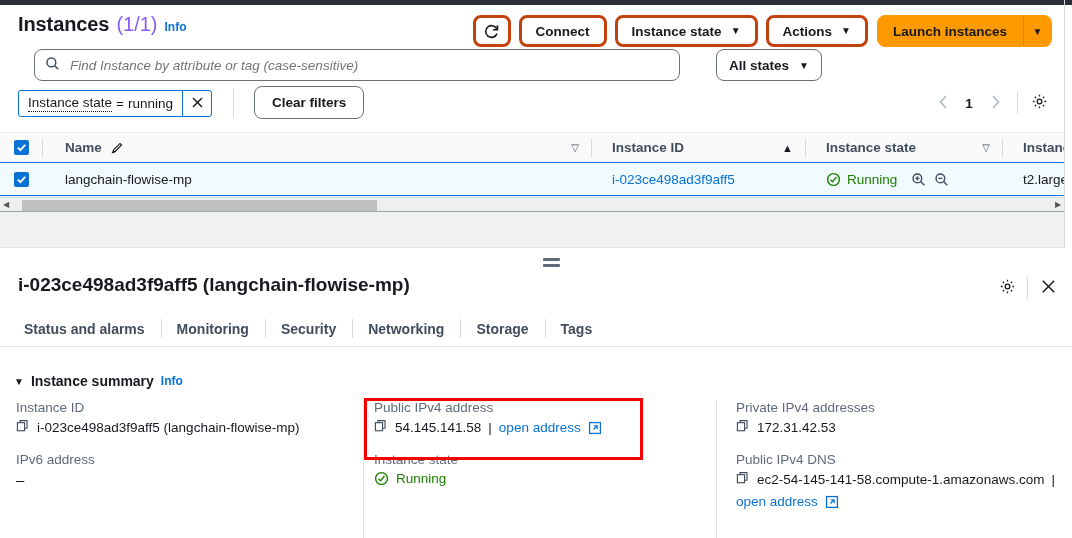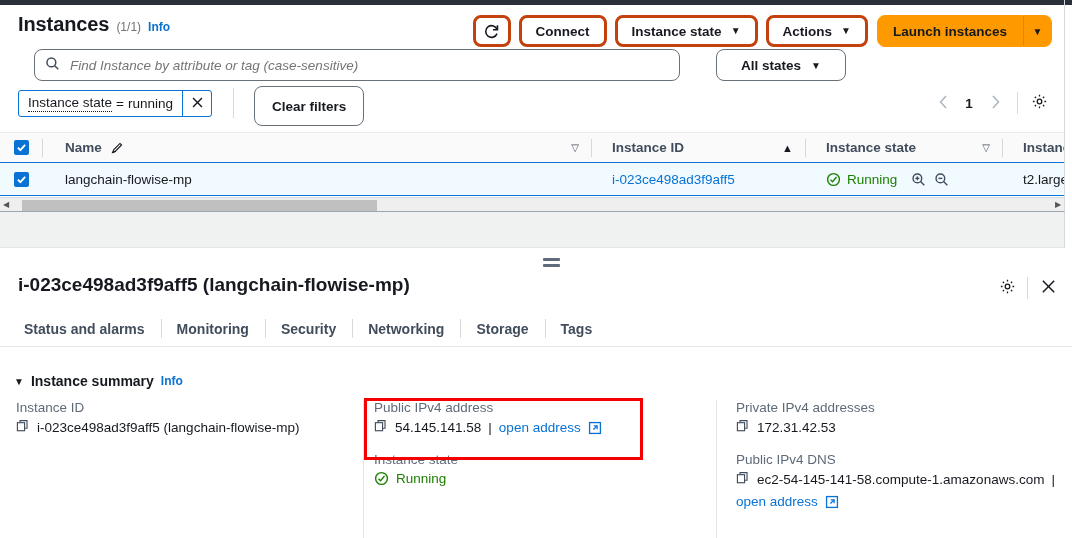--- a/index.html
+++ b/index.html
@@ -31,21 +31,21 @@
 
   .th-row {
     position: relative; height: 44px;
   }
   .title-block {
     position: absolute; left: 18px; top: 8px;
     display: flex; align-items: baseline; gap: 7px;
     white-space: nowrap;
   }
   .title-main { font-size: 20px; font-weight: bold; color: #16191f; letter-spacing: -0.1px;}
-  .title-count { font-size: 12px; color: #737373; font-weight: normal;}
+  .title-count { font-size: 20px; color: #8b5cf6; font-weight: normal;}
   .title-info { font-size: 12px; color: #0972d3; font-weight: bold; cursor: pointer;}
 
   .toolbar {
     position: absolute; right: 12px; top: 10px;
     display: flex; align-items: center; gap: 8px;
   }
   .btn {
     height: 32px; border: 3px solid #c2410c; border-radius: 8px;
     background: #ffffff; color: #16191f;
     font-size: 13.5px; font-weight: bold;
@@ -80,21 +80,21 @@
     display: flex; align-items: center; padding: 0 10px; gap: 8px;
   }
   .search-ph {
     font-size: 13.5px; color: #5f6b7a; font-style: italic;
     font-family: "Liberation Sans", sans-serif;
     background: transparent; border: none; outline: none; width: 100%;
   }
   .states-select {
     position: absolute; left: 700px; top: 0; height: 32px;
     border: 1px solid #687078; border-radius: 8px; background: #fff;
-    display: inline-flex; align-items: center; padding: 0 24px;
+    display: inline-flex; align-items: center; padding: 0 12px;
     font-size: 13.5px; font-weight: bold; color: #16191f; cursor: pointer;
   }
   .states-select .caret { margin-left: 10px; font-size: 10px; }
 
   
   .filter-row { position: relative; height: 42px; }
   .token {
     position: absolute; left: 18px; top: 4px; height: 27px;
     display: inline-flex; align-items: stretch;
     border: 1px solid #0972d3; border-radius: 3px; background: #fff;
@@ -109,21 +109,21 @@
   .token-x {
     width: 29px; border-left: 1px solid #0972d3;
     display: inline-flex; align-items: center; justify-content: center;
     color: #16191f; cursor: pointer;
   }
   .vdiv-sm {
     position: absolute; left: 233px; top: 2px; width: 1px; height: 30px;
     background: #d5dbdb;
   }
   .clear-filters {
-    position: absolute; left: 254px; top: 0; height: 40px;
+    position: absolute; left: 254px; top: 0; height: 33px;
     border: 1px solid #687078; border-radius: 8px; background: #fff;
     display: inline-flex; align-items: center; padding: 0 17px;
     font-size: 13.5px; font-weight: bold; color: #16191f; cursor: pointer;
   }
   .pager {
     position: absolute; right: 12px; top: 2px;
     display: flex; align-items: center; gap: 0px;
   }
   .pg-arrow {
     width: 30px; height: 30px; display: inline-flex; align-items: center;
@@ -543,20 +543,26 @@
         <div class="fld-val">
           <span class="copy-ic">
             <svg width="14" height="14" viewBox="0 0 16 16" fill="none" stroke="#414d5c" stroke-width="1.3">
               <rect x="1.6" y="4.2" width="8.2" height="9.2"></rect>
                 <polyline points="4.6,4.2 4.6,1.8 12.6,1.8 12.6,10.6 9.8,10.6"></polyline>
             </svg>
           </span>
           <span>i-023ce498ad3f9aff5 (langchain-flowise-mp)</span>
         </div>
       </div>
+      <div class="fld">
+        <div class="fld-label">IPv6 address</div>
+        <div class="fld-val">
+          <span class="dash">–</span>
+        </div>
+      </div>
     </div>
 
     <div class="col col-2">
       <div class="fld">
         <div class="fld-label">Public IPv4 address</div>
         <div class="fld-val">
           <span class="copy-ic">
             <svg width="14" height="14" viewBox="0 0 16 16" fill="none" stroke="#414d5c" stroke-width="1.3">
               <rect x="1.6" y="4.2" width="8.2" height="9.2"></rect>
                 <polyline points="4.6,4.2 4.6,1.8 12.6,1.8 12.6,10.6 9.8,10.6"></polyline>

